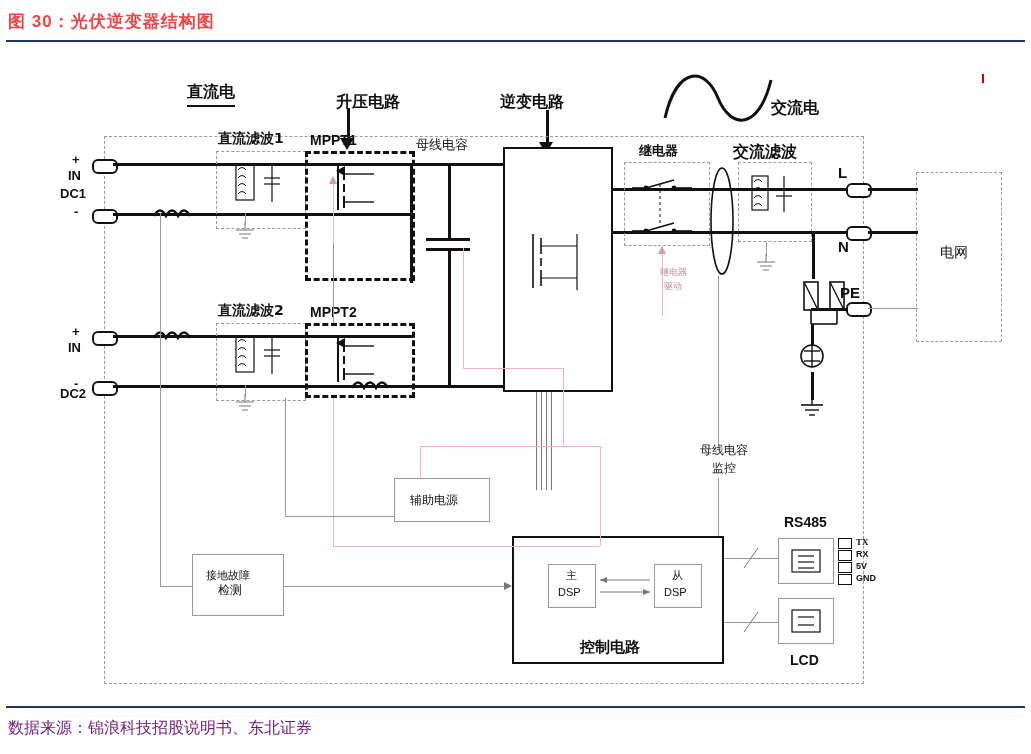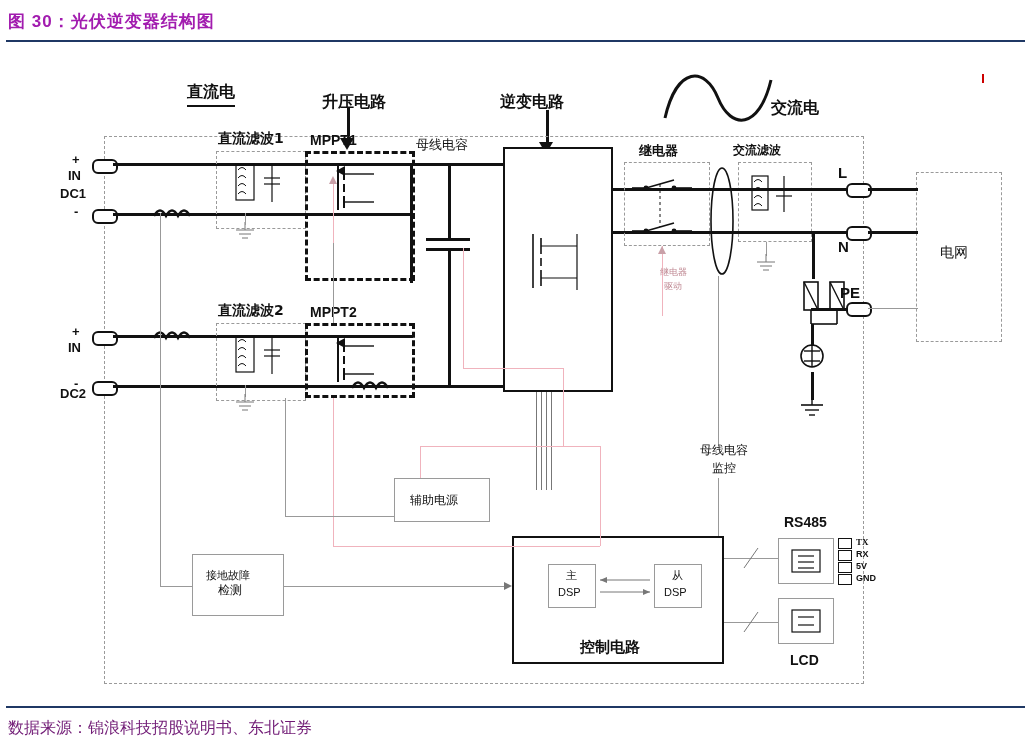--- a/index.html
+++ b/index.html
@@ -6,21 +6,21 @@
   body{
     width:1031px;height:754px;
     background:#ffffff;
     font-family:"Liberation Sans", sans-serif;
     color:#111;
     position:relative;
     overflow:hidden;
   }
   .fig-title{
     position:absolute;left:8px;top:10px;
-    font-size:17px;font-weight:bold;color:#a21caf;
+    font-size:17px;font-weight:bold;color:#ef4444;
     letter-spacing:1px;
     white-space:nowrap;
   }
   .title-rule{
     position:absolute;left:6px;top:40px;width:1019px;height:2px;background:#1f3864;
   }
   .source-rule{
     position:absolute;left:6px;top:706px;width:1019px;height:2px;background:#1f3864;
   }
   .source-note{
@@ -81,21 +81,21 @@
 <body>
 
 <div class="fig-title">图 30：光伏逆变器结构图</div>
 <div class="title-rule"></div>
 <div class="source-rule"></div>
 <div class="source-note">数据来源：锦浪科技招股说明书、东北证券</div>
 
 <div class="canvas">
 
   <div class="lbl cn b ul" style="left:187px;top:36px;font-size:16px;">直流电</div>
-  <div class="lbl cn b" style="left:322px;top:46px;font-size:16px;">升压电路</div>
+  <div class="lbl cn b" style="left:336px;top:46px;font-size:16px;">升压电路</div>
   <div class="lbl cn b" style="left:500px;top:46px;font-size:16px;">逆变电路</div>
   <div class="lbl cn b" style="left:771px;top:52px;font-size:16px;">交流电</div>
 
   <svg style="position:absolute;left:663px;top:28px;" width="110" height="50">
     <path d="M2,44 C14,-8 42,-8 55,24 C68,56 96,56 108,6" stroke="#111" stroke-width="3" fill="none"></path>
   </svg>
 
   <div style="position:absolute;left:982px;top:28px;width:2px;height:9px;background:#c00;"></div>
 
   <div class="vline thick" style="left:347px;top:62px;height:32px;"></div>
@@ -250,21 +250,21 @@
 
   <div class="vline pink" style="left:662px;top:200px;height:70px;"></div>
   <div class="arrow-up-sm" style="left:658px;top:200px;"></div>
   <div class="lbl xs" style="left:660px;top:220px;color:#c08a94;">继电器</div>
   <div class="lbl xs" style="left:664px;top:234px;color:#c08a94;">驱动</div>
 
   <svg style="position:absolute;left:706px;top:120px;" width="32" height="110">
     <ellipse cx="16" cy="55" rx="11" ry="53" fill="none" stroke="#111" stroke-width="1.6"></ellipse>
   </svg>
 
-  <div class="lbl cn b" style="left:733px;top:96px;font-size:12px;">交流滤波</div>
+  <div class="lbl cn b" style="left:733px;top:96px;font-size:16px;">交流滤波</div>
   <div class="box dashgray" style="left:738px;top:116px;width:74px;height:80px;"></div>
   <svg style="position:absolute;left:746px;top:124px;" width="60" height="64">
     <rect x="6" y="6" width="16" height="34" fill="none" stroke="#111" stroke-width="1.2"></rect>
     <path d="M8,12 q4,-5 8,0 M8,20 q4,-5 8,0 M8,28 q4,-5 8,0 M8,36 q4,-5 8,0" stroke="#111" stroke-width="1" fill="none"></path>
     <line x1="38" y1="6" x2="38" y2="42" stroke="#111" stroke-width="1.2"></line>
     <line x1="30" y1="20" x2="46" y2="20" stroke="#111" stroke-width="1.2"></line>
     <line x1="30" y1="26" x2="46" y2="26" stroke="#111" stroke-width="1.2"></line>
   </svg>
   <div class="vline gray" style="left:766px;top:196px;height:14px;"></div>
   <svg style="position:absolute;left:753px;top:208px;" width="26" height="22">

